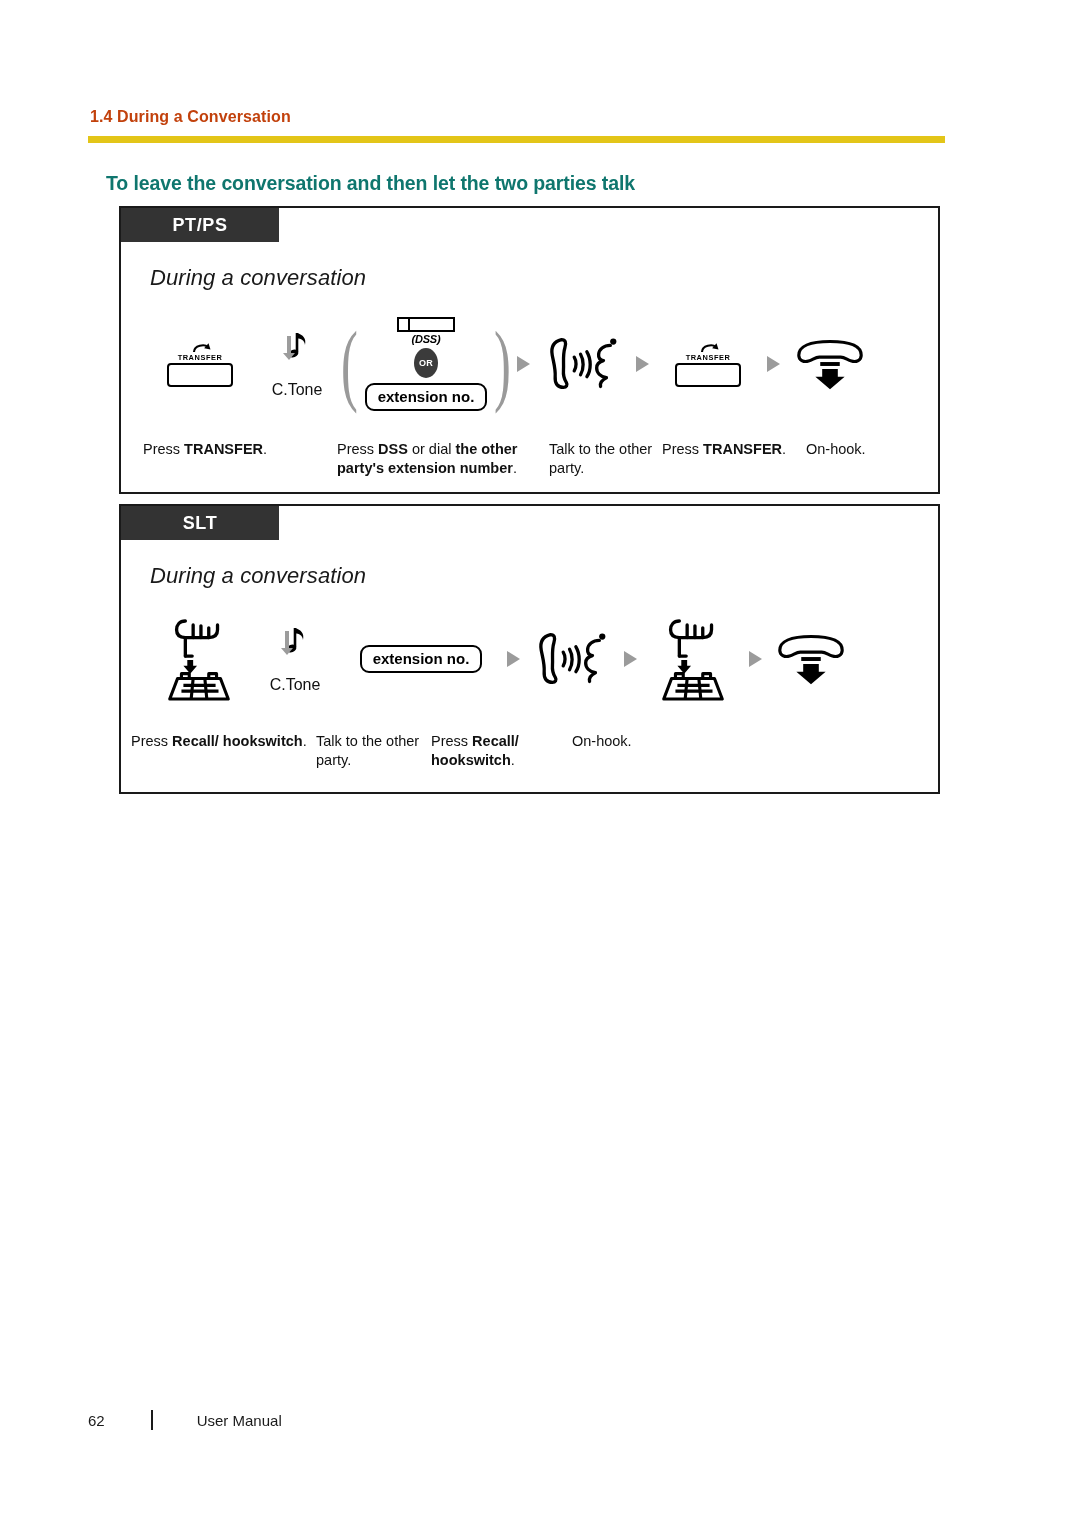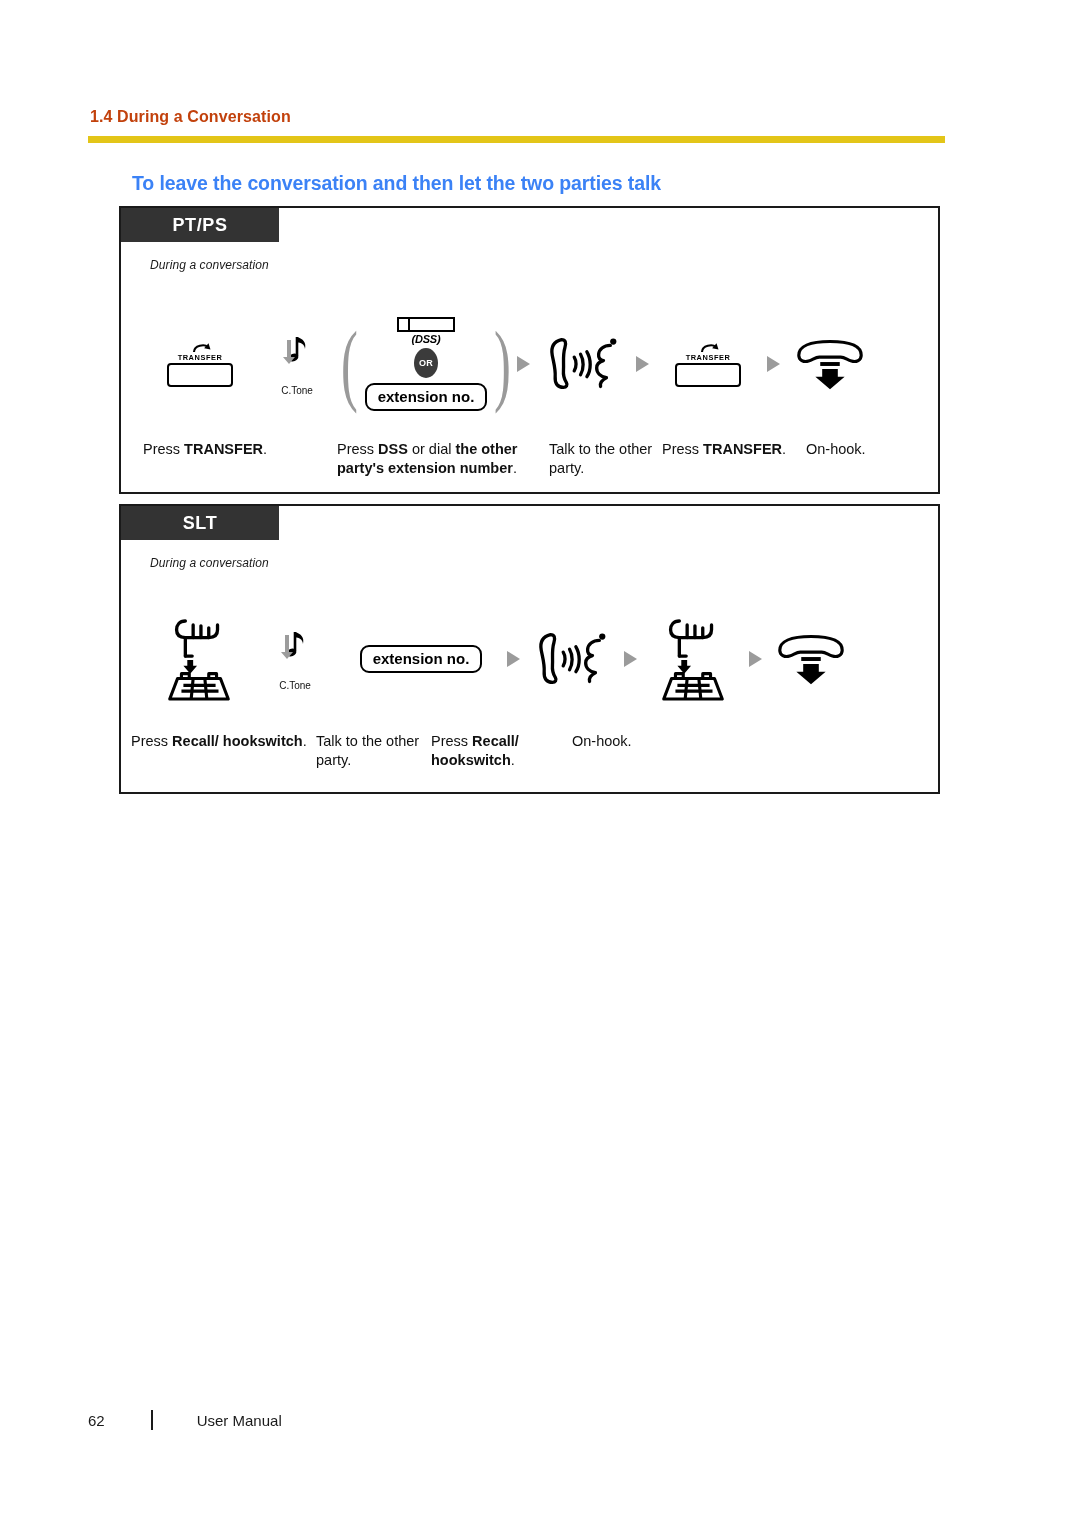--- a/index.html
+++ b/index.html
@@ -32,25 +32,25 @@
   }
   #header-rule {
     height: 7px;
     background: #E3C518;
     width: 857px;
   }
 
   
   #main-title {
     position: absolute;
-    left: 132px;
+    left: 106px;
     top: 172px;
     font-size: 19.5px;
     font-weight: bold;
-    color: #3b82f6;
+    color: #0f766e;
     letter-spacing: -0.1px;
   }
 
   
   .panel {
     position: absolute;
     left: 119px;
     width: 821px;
     border: 2px solid #1a1a1a;
     background: #fff;
@@ -71,22 +71,22 @@
     font-weight: bold;
     letter-spacing: 0.6px;
     display: flex;
     align-items: center;
     justify-content: center;
   }
 
   .panel-subtitle {
     position: absolute;
     left: 29px;
-    top: 50px;
-    font-size: 12px;
+    top: 57px;
+    font-size: 22px;
     font-style: italic;
     color: #1a1a1a;
     letter-spacing: 0.1px;
   }
 
   
   .flow {
     position: absolute;
     left: 0;
     right: 0;
@@ -139,21 +139,21 @@
   }
   .transfer-key {
     width: 62px; height: 20px;
     margin: 0 auto;
     border: 2px solid #000;
     border-radius: 4px;
     background: #fff;
   }
 
   .ctone { text-align: center; width: 64px; }
-  .ctone-label { font-size: 10px; color: #111; margin-top: 16px; }
+  .ctone-label { font-size: 16px; color: #111; margin-top: 16px; }
 
   
   .paren-group {
     display: flex;
     align-items: center;
     position: relative;
   }
   .paren {
     font-size: 92px;
     line-height: 0.62;

